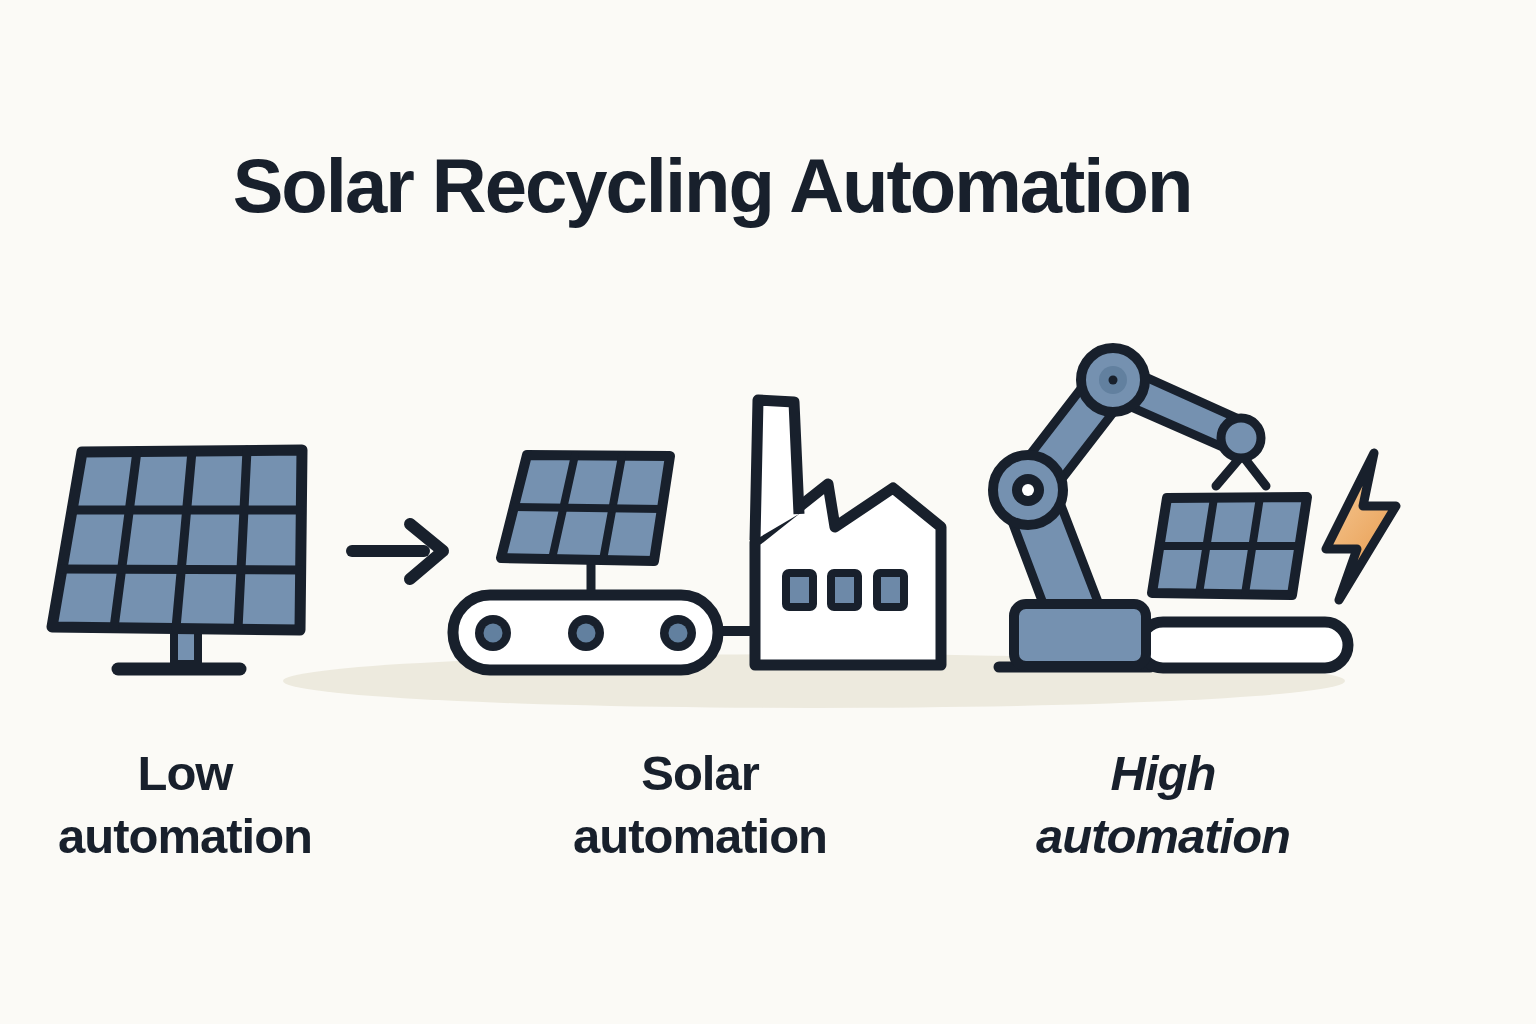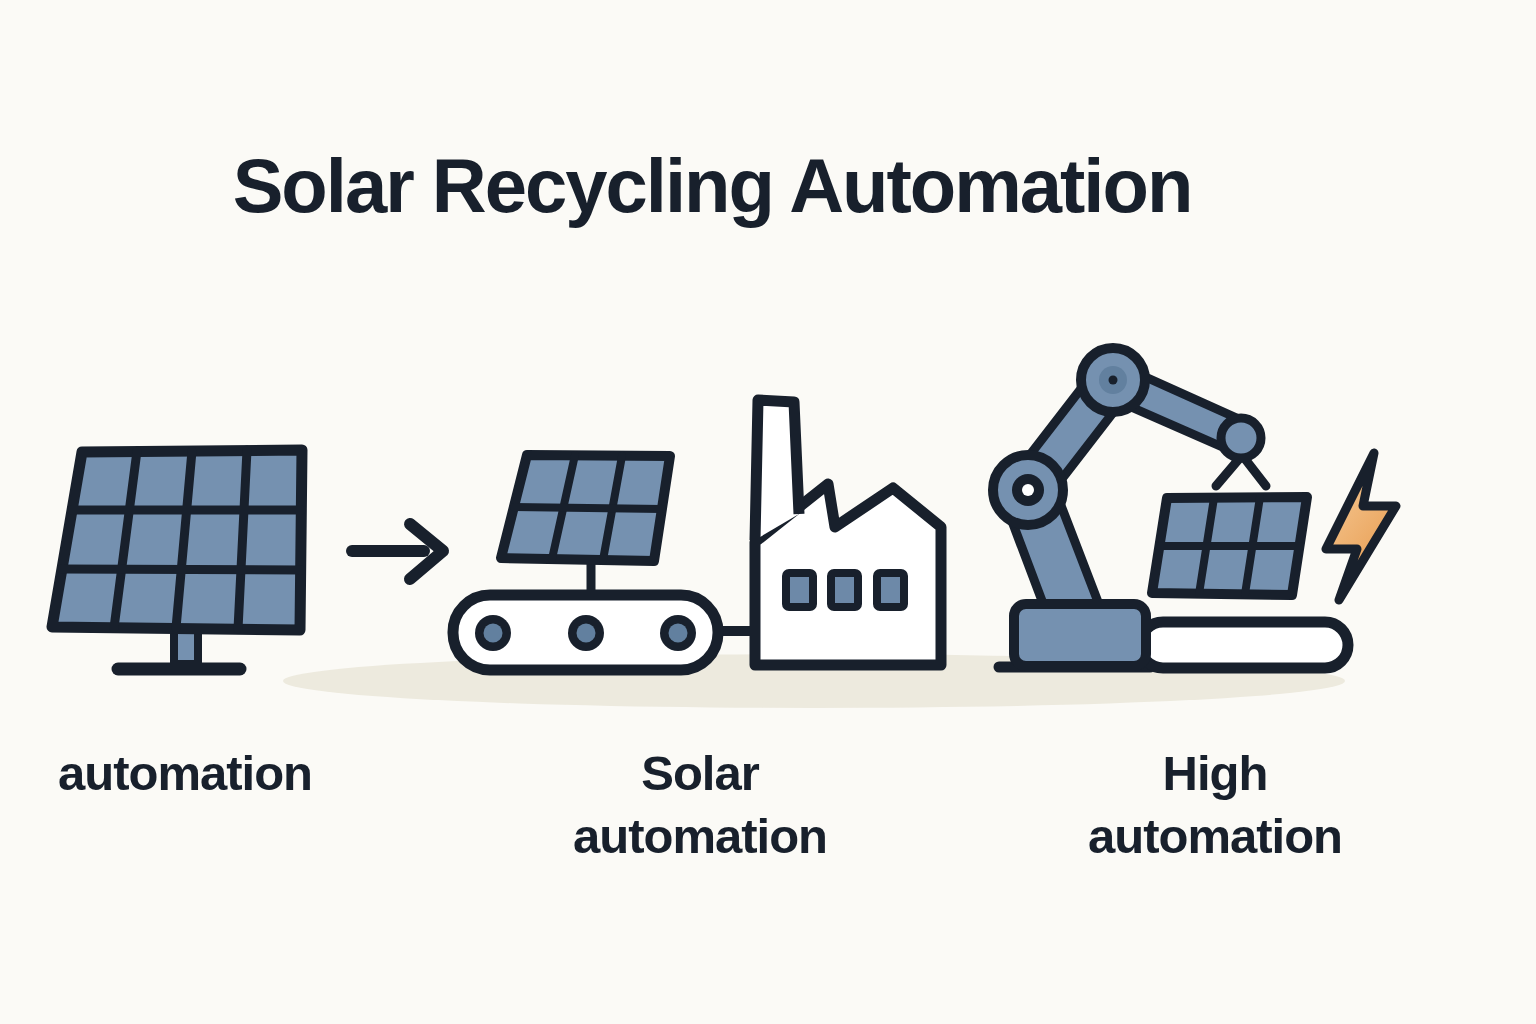--- a/index.html
+++ b/index.html
@@ -32,21 +32,21 @@
   }
   .stage-label{
     position:absolute;top:742px;
     text-align:center;
     font-size:49px;font-weight:bold;letter-spacing:-1px;
     color:var(--ink);
     line-height:63px;
   }
   .stage-label.low{left:30px;width:310px;}
   .stage-label.medium{left:540px;width:320px;}
-  .stage-label.high{left:1050px;width:330px;}
+  .stage-label.high{left:998px;width:330px;font-style:italic;}
 
   
   .ln{stroke:var(--ink);stroke-linecap:round;stroke-linejoin:round;fill:none;}
   .f-blue{fill:var(--panel-blue);stroke:var(--ink);stroke-linejoin:round;}
   .f-white{fill:var(--white);stroke:var(--ink);stroke-linejoin:round;}
   .f-window{fill:var(--window-blue);stroke:var(--ink);stroke-linejoin:round;}
   .f-ink{fill:var(--ink);stroke:none;}
   .f-blue-dark{fill:var(--panel-blue-dark);stroke:none;}
   .f-white-plain{fill:var(--white);stroke:none;}
   .f-shadow{fill:var(--shadow);stroke:none;}
@@ -153,20 +153,21 @@
         </g>
       </g>
 
       <path class="bolt" fill="url(#boltGrad)" d="M1374,453 L1326,549 L1357,549 L1339,600 L1396,506 L1363,506 Z"></path>
     </g>
   </svg>
 
   <div class="page-title">Solar Recycling Automation</div>
 
   <div class="stage-label low">
+    <div>Low</div>
     <div>automation</div>
   </div>
   <div class="stage-label medium">
     <div>Solar</div>
     <div>automation</div>
   </div>
   <div class="stage-label high">
     <div>High</div>
     <div>automation</div>
   </div>

